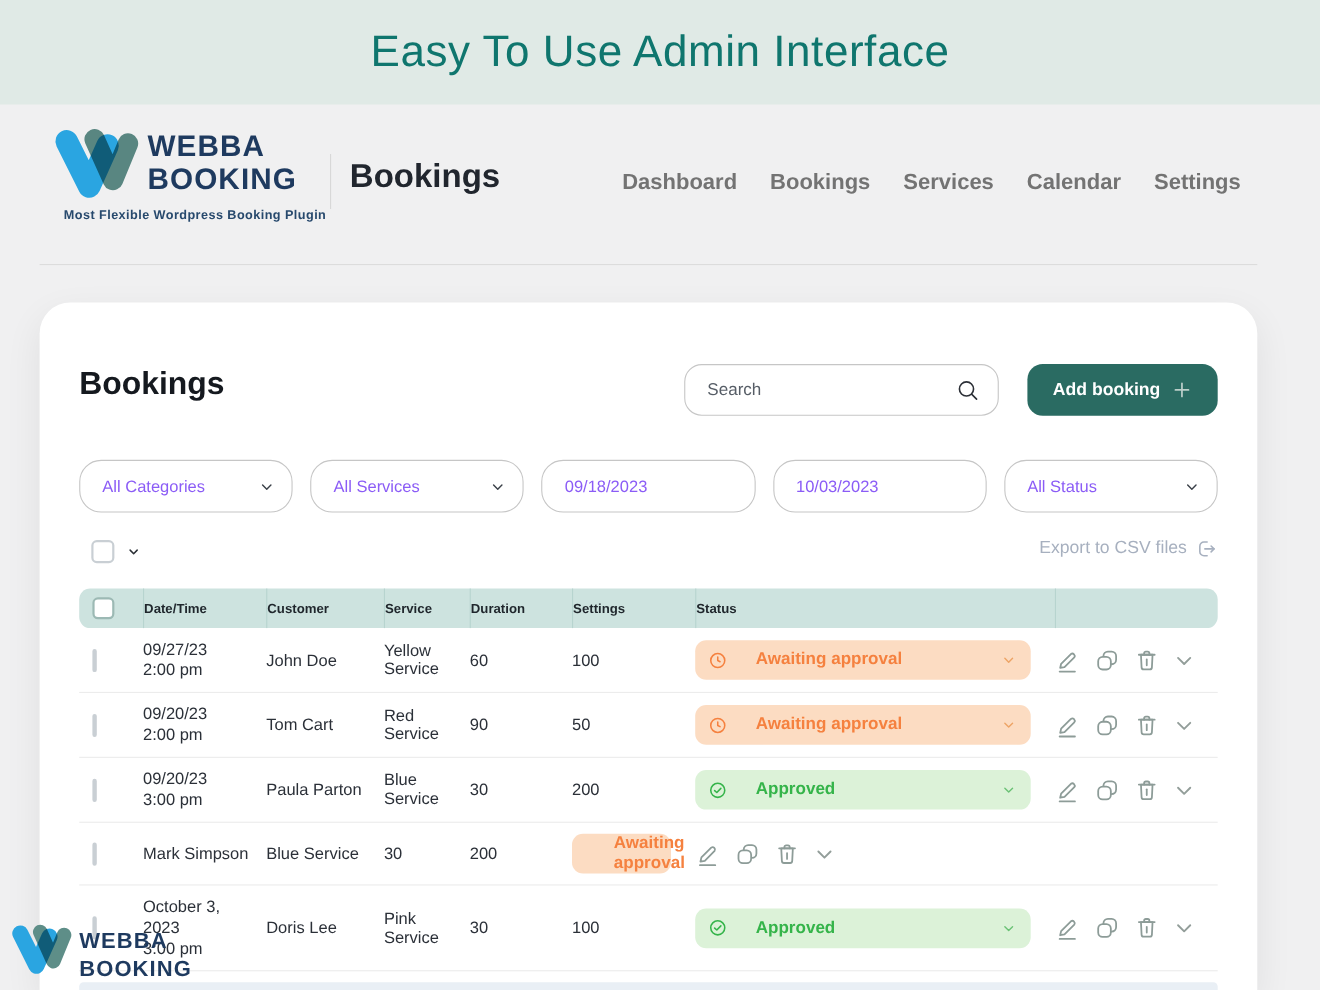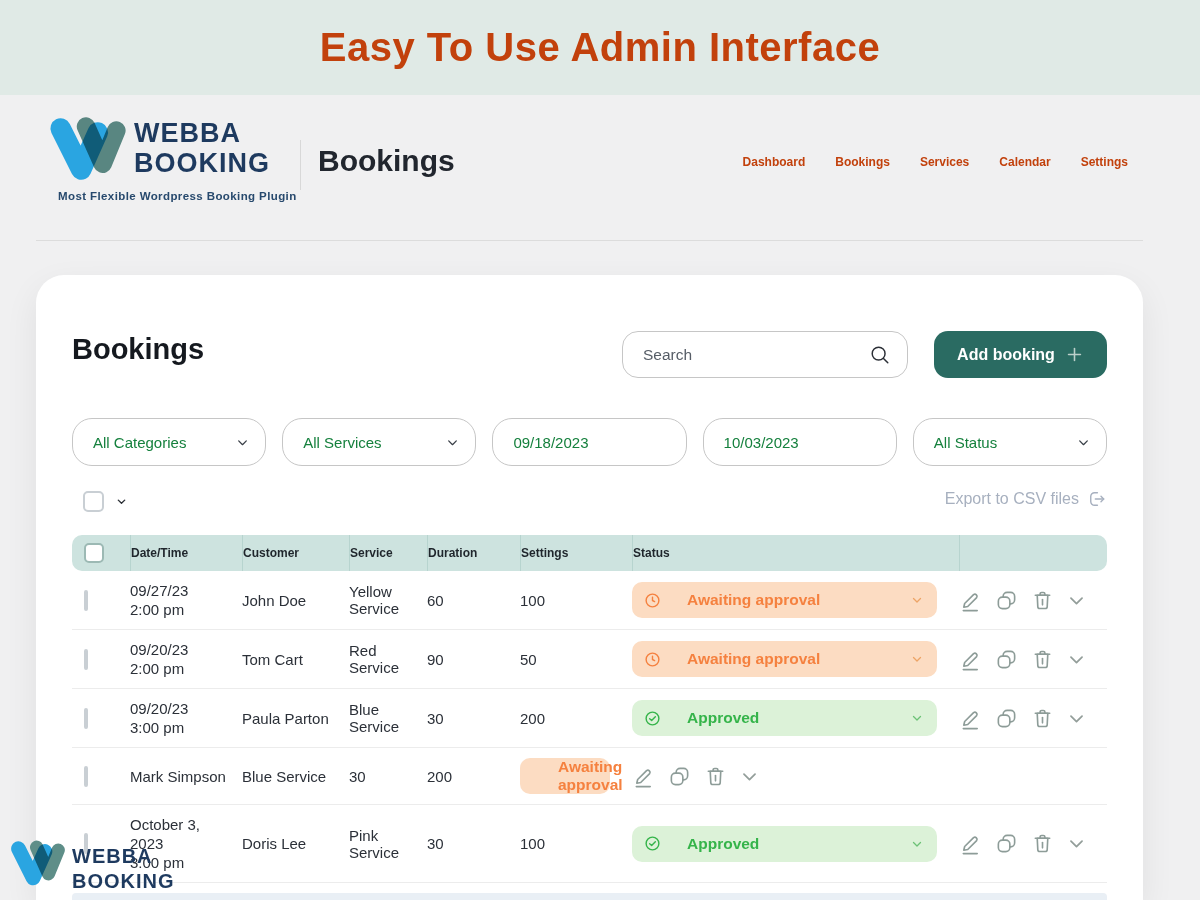--- a/index.html
+++ b/index.html
@@ -10,32 +10,32 @@
     position:relative;
     color:#22272e;
   }
   svg { display:block; }
 
   
   .banner {
     position:absolute; top:0; left:0; width:1200px; height:95px;
     background:#e0eae6; display:flex; align-items:center; justify-content:center;
   }
-  .banner h1 { font-size:40px; font-weight:700; color:#c2410c; letter-spacing:.5px; }
+  .banner h1 { font-size:40px; font-weight:400; color:#0f766e; letter-spacing:.5px; }
 
   
   .logo-icon { position:absolute; left:46px; top:112px; width:84px; height:76px; }
   .brand-text { position:absolute; left:134px; top:118px; line-height:1.12; }
   .brand-text div { font-size:27px; font-weight:800; color:#1e3a5f; letter-spacing:1px; }
   .tagline { position:absolute; left:58px; top:190px; font-size:11.5px; font-weight:700;
              color:#27496d; letter-spacing:.4px; }
   .vdivider { position:absolute; left:300px; top:140px; width:1px; height:50px; background:#d8d8d8; }
   .page-title { position:absolute; left:318px; top:144px; font-size:30px; font-weight:600; color:#21262e; }
   .nav { position:absolute; top:155px; right:72px; display:flex; gap:30px; }
-  .nav span { font-size:12px; font-weight:600; color:#c2410c; cursor:pointer; }
+  .nav span { font-size:20px; font-weight:600; color:#737373; cursor:pointer; }
   .hdivider { position:absolute; top:240px; left:36px; width:1107px; height:1px; background:#dcdcdc; }
 
   
   .card {
     position:absolute; left:36px; top:275px; width:1107px; height:625px;
     background:#fff; border-radius:28px 28px 0 0;
     box-shadow:0 12px 34px rgba(0,0,0,.07);
     overflow:hidden;
   }
   .card-title { position:absolute; left:36px; top:58px; font-size:29px; font-weight:700; color:#15191f; }
@@ -58,21 +58,21 @@
     display:flex; align-items:center; justify-content:center; gap:10px;
   }
   .add-btn span { color:#fff; font-size:16px; font-weight:700; font-family:"Liberation Sans", sans-serif; }
   .add-btn .plus-icon { width:19px; height:19px; color:#bccfca; }
 
   
   .filters { position:absolute; left:36px; top:143px; width:1035px; display:flex; gap:16px; }
   .filter {
     flex:1; height:48px; border:1px solid #c6c6c6; border-radius:20px; background:#fff;
     display:flex; align-items:center; justify-content:space-between;
-    padding:0 16px 0 20px; font-size:15px; color:#15803d; cursor:pointer;
+    padding:0 16px 0 20px; font-size:15px; color:#8b5cf6; cursor:pointer;
   }
   .filter .chev { width:13px; height:13px; color:#3a4048; }
 
   
   .bulk { position:absolute; left:47px; top:216px; display:flex; align-items:center; gap:12px; }
   .cbox { width:21px; height:21px; border:2px solid #c9cfd4; border-radius:5px; background:#fff; cursor:pointer; }
   .bulk .chev { width:11px; height:11px; color:#2b3036; cursor:pointer; }
   .export { position:absolute; right:36px; top:214px; display:flex; align-items:center; gap:8px;
             color:#a7b0bf; cursor:pointer; }
   .export span { font-size:16px; }

